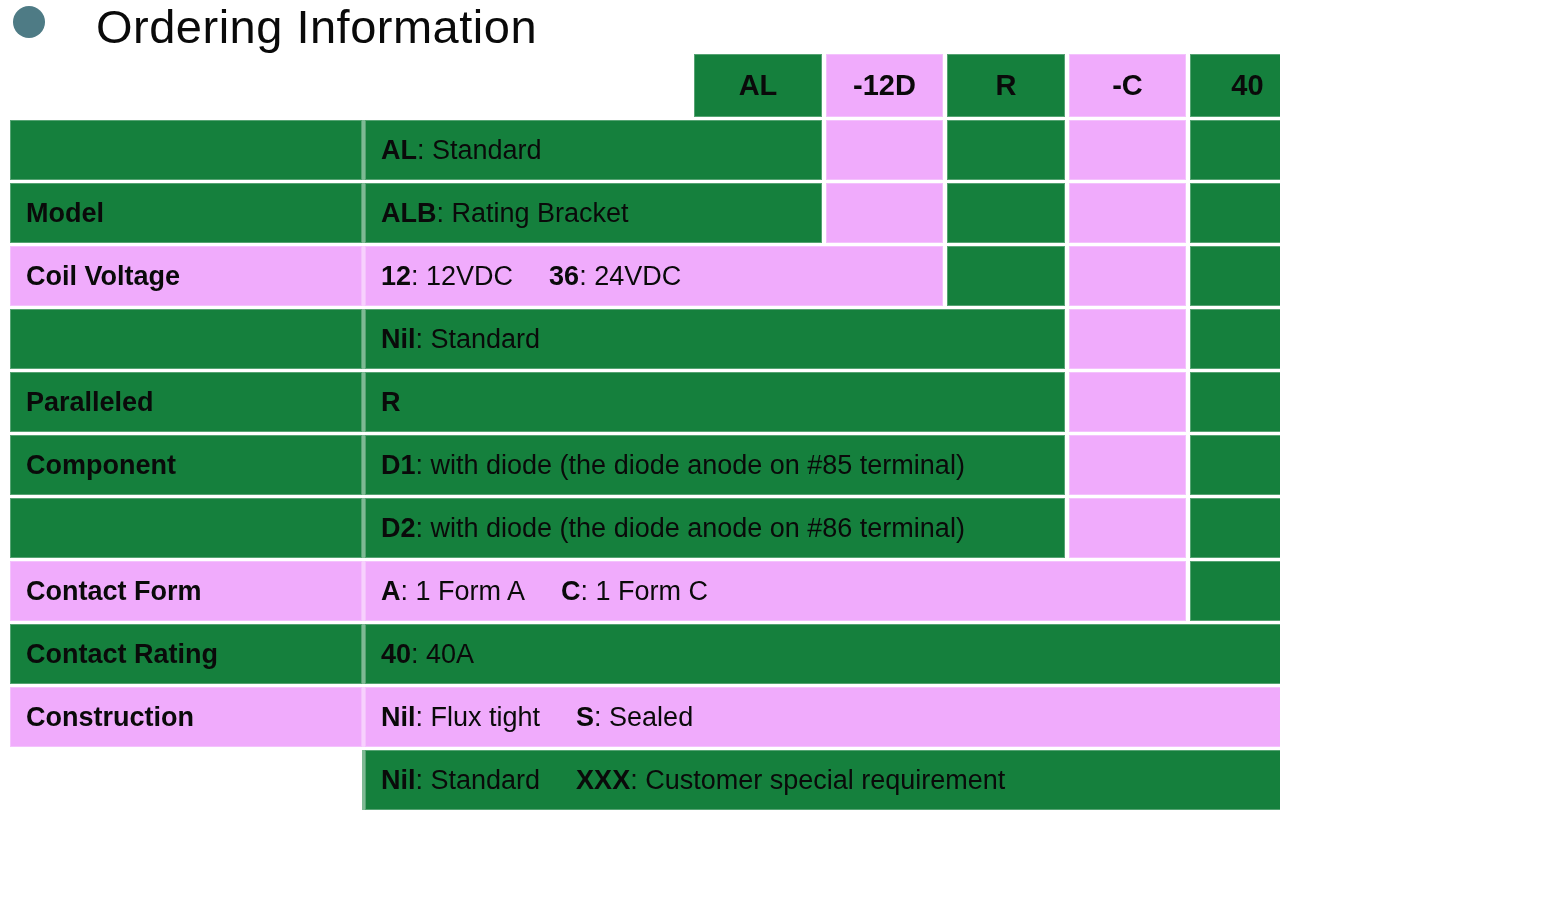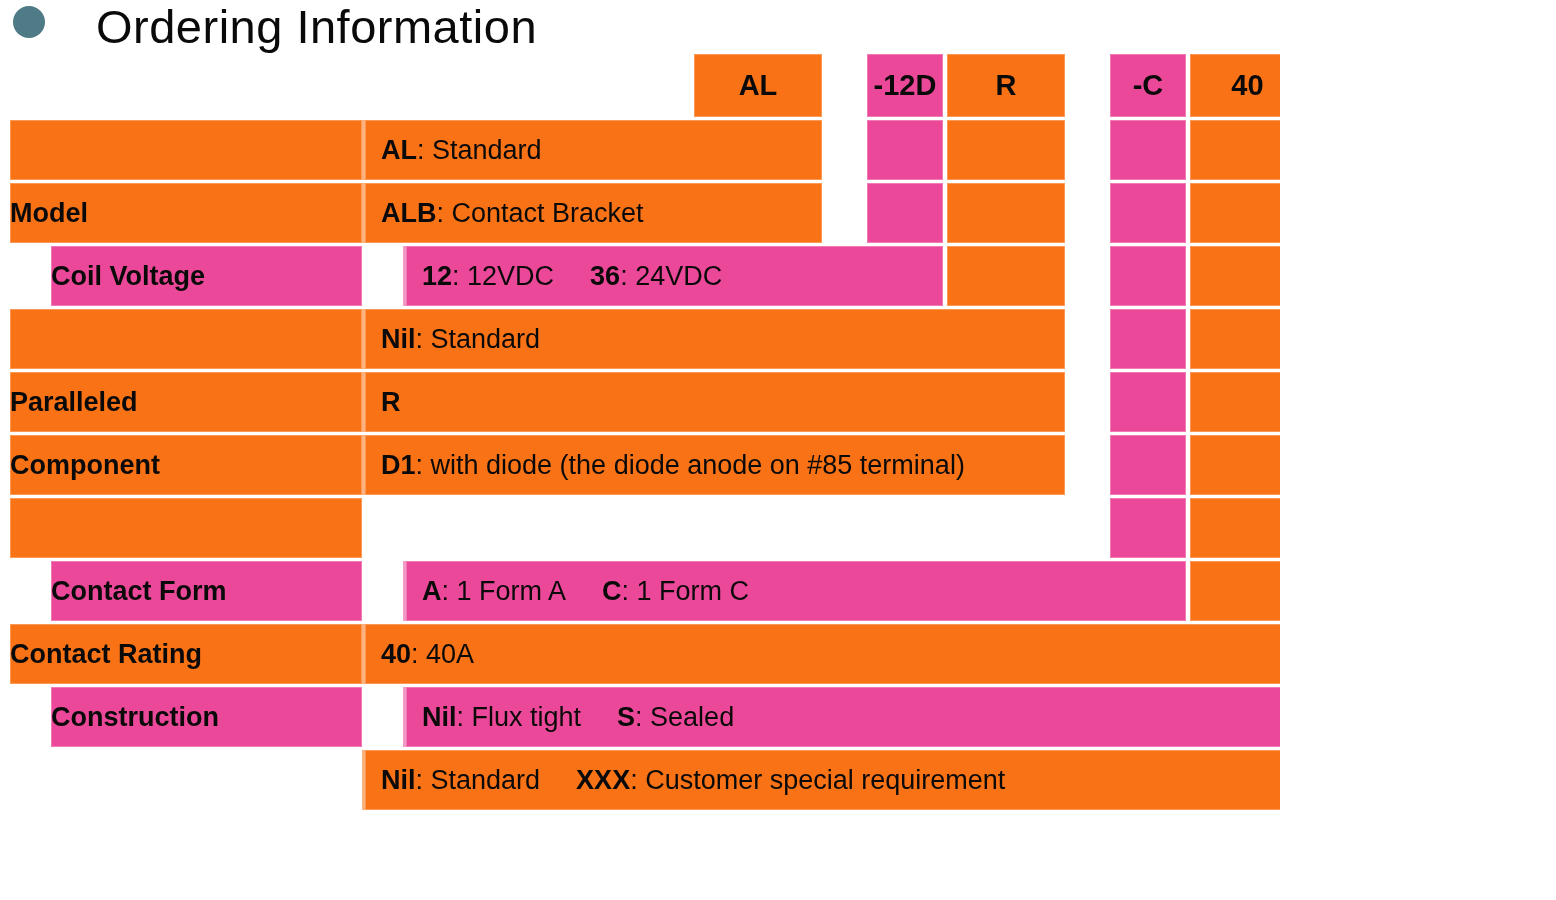--- a/index.html
+++ b/index.html
@@ -6,26 +6,26 @@
   body{font-family:"Liberation Sans","DejaVu Sans",sans-serif;color:#0a0a0a;}
   .page{position:relative;width:1280px;height:900px;background:#fff;overflow:hidden;}
 
   .title-bullet{position:absolute;left:13px;top:6px;width:32px;height:32px;border-radius:50%;background:#4e7b85;}
   .page-title{position:absolute;left:96px;top:0;font-size:47px;line-height:54px;font-weight:400;letter-spacing:0.5px;}
 
   .tbl{position:absolute;left:10px;top:54px;width:1540px;}
   .row{display:grid;grid-template-columns:352px 328px 132px 121px 122px 121px 119px 122px 123px;height:60px;margin-bottom:3px;}
   .row.header{height:63px;}
   .cell{display:flex;align-items:center;box-sizing:border-box;box-shadow:inset 0 0 0 1px rgba(255,255,255,0.28);}
-  .teal{background:#f97316;}
-  .gray{background:#ec4899;margin-left:41px;}
+  .teal{background:#15803d;}
+  .gray{background:#f0abfc;}
 
   .codecell{justify-content:center;font-weight:bold;font-size:29px;border-left:4px solid #fff;}
   .filler{border-left:4px solid #fff;}
-  .label{grid-column:1;padding-left:0;font-weight:bold;font-size:27px;white-space:nowrap;}
+  .label{grid-column:1;padding-left:16px;font-weight:bold;font-size:27px;white-space:nowrap;}
   .desc{border-left:3px solid rgba(255,255,255,0.45);padding-left:16px;font-size:27px;white-space:nowrap;}
   .code{font-weight:bold;}
   .sep{margin-left:36px;}
 
   .c3{grid-column:3}.c4{grid-column:4}.c5{grid-column:5}.c6{grid-column:6}.c7{grid-column:7}.c8{grid-column:8}.c9{grid-column:9}
   .s2{grid-column:2 / span 2}.s3{grid-column:2 / span 3}.s4{grid-column:2 / span 4}
   .s5{grid-column:2 / span 5}.s6{grid-column:2 / span 6}.s7{grid-column:2 / span 7}
   .f4{grid-column:4}.f5{grid-column:5}.f6{grid-column:6}.f7{grid-column:7}.f8{grid-column:8}.f9{grid-column:9}
 </style>
 </head>
@@ -59,21 +59,21 @@
       <div class="cell filler gray f6"></div>
       <div class="cell filler teal f7"></div>
       <div class="cell filler gray f8"></div>
       <div class="cell filler teal f9"></div>
     </div>
 
     <div class="row">
       <div class="cell label teal">Model</div>
       <div class="cell desc teal s2">
         <span class="code">ALB</span>
-          <span>: Contact Bracket</span>
+          <span>: Rating Bracket</span>
       </div>
       <div class="cell filler gray f4"></div>
       <div class="cell filler teal f5"></div>
       <div class="cell filler gray f6"></div>
       <div class="cell filler teal f7"></div>
       <div class="cell filler gray f8"></div>
       <div class="cell filler teal f9"></div>
     </div>
 
 
@@ -122,20 +122,24 @@
           <span>: with diode (the diode anode on #85 terminal)</span>
       </div>
       <div class="cell filler gray f6"></div>
       <div class="cell filler teal f7"></div>
       <div class="cell filler gray f8"></div>
       <div class="cell filler teal f9"></div>
     </div>
 
     <div class="row">
       <div class="cell label teal"></div>
+      <div class="cell desc teal s4">
+        <span class="code">D2</span>
+          <span>: with diode (the diode anode on #86 terminal)</span>
+      </div>
       <div class="cell filler gray f6"></div>
       <div class="cell filler teal f7"></div>
       <div class="cell filler gray f8"></div>
       <div class="cell filler teal f9"></div>
     </div>
 
     <div class="row">
       <div class="cell label gray">Contact Form</div>
       <div class="cell desc gray s5">
         <span class="code">A</span>

